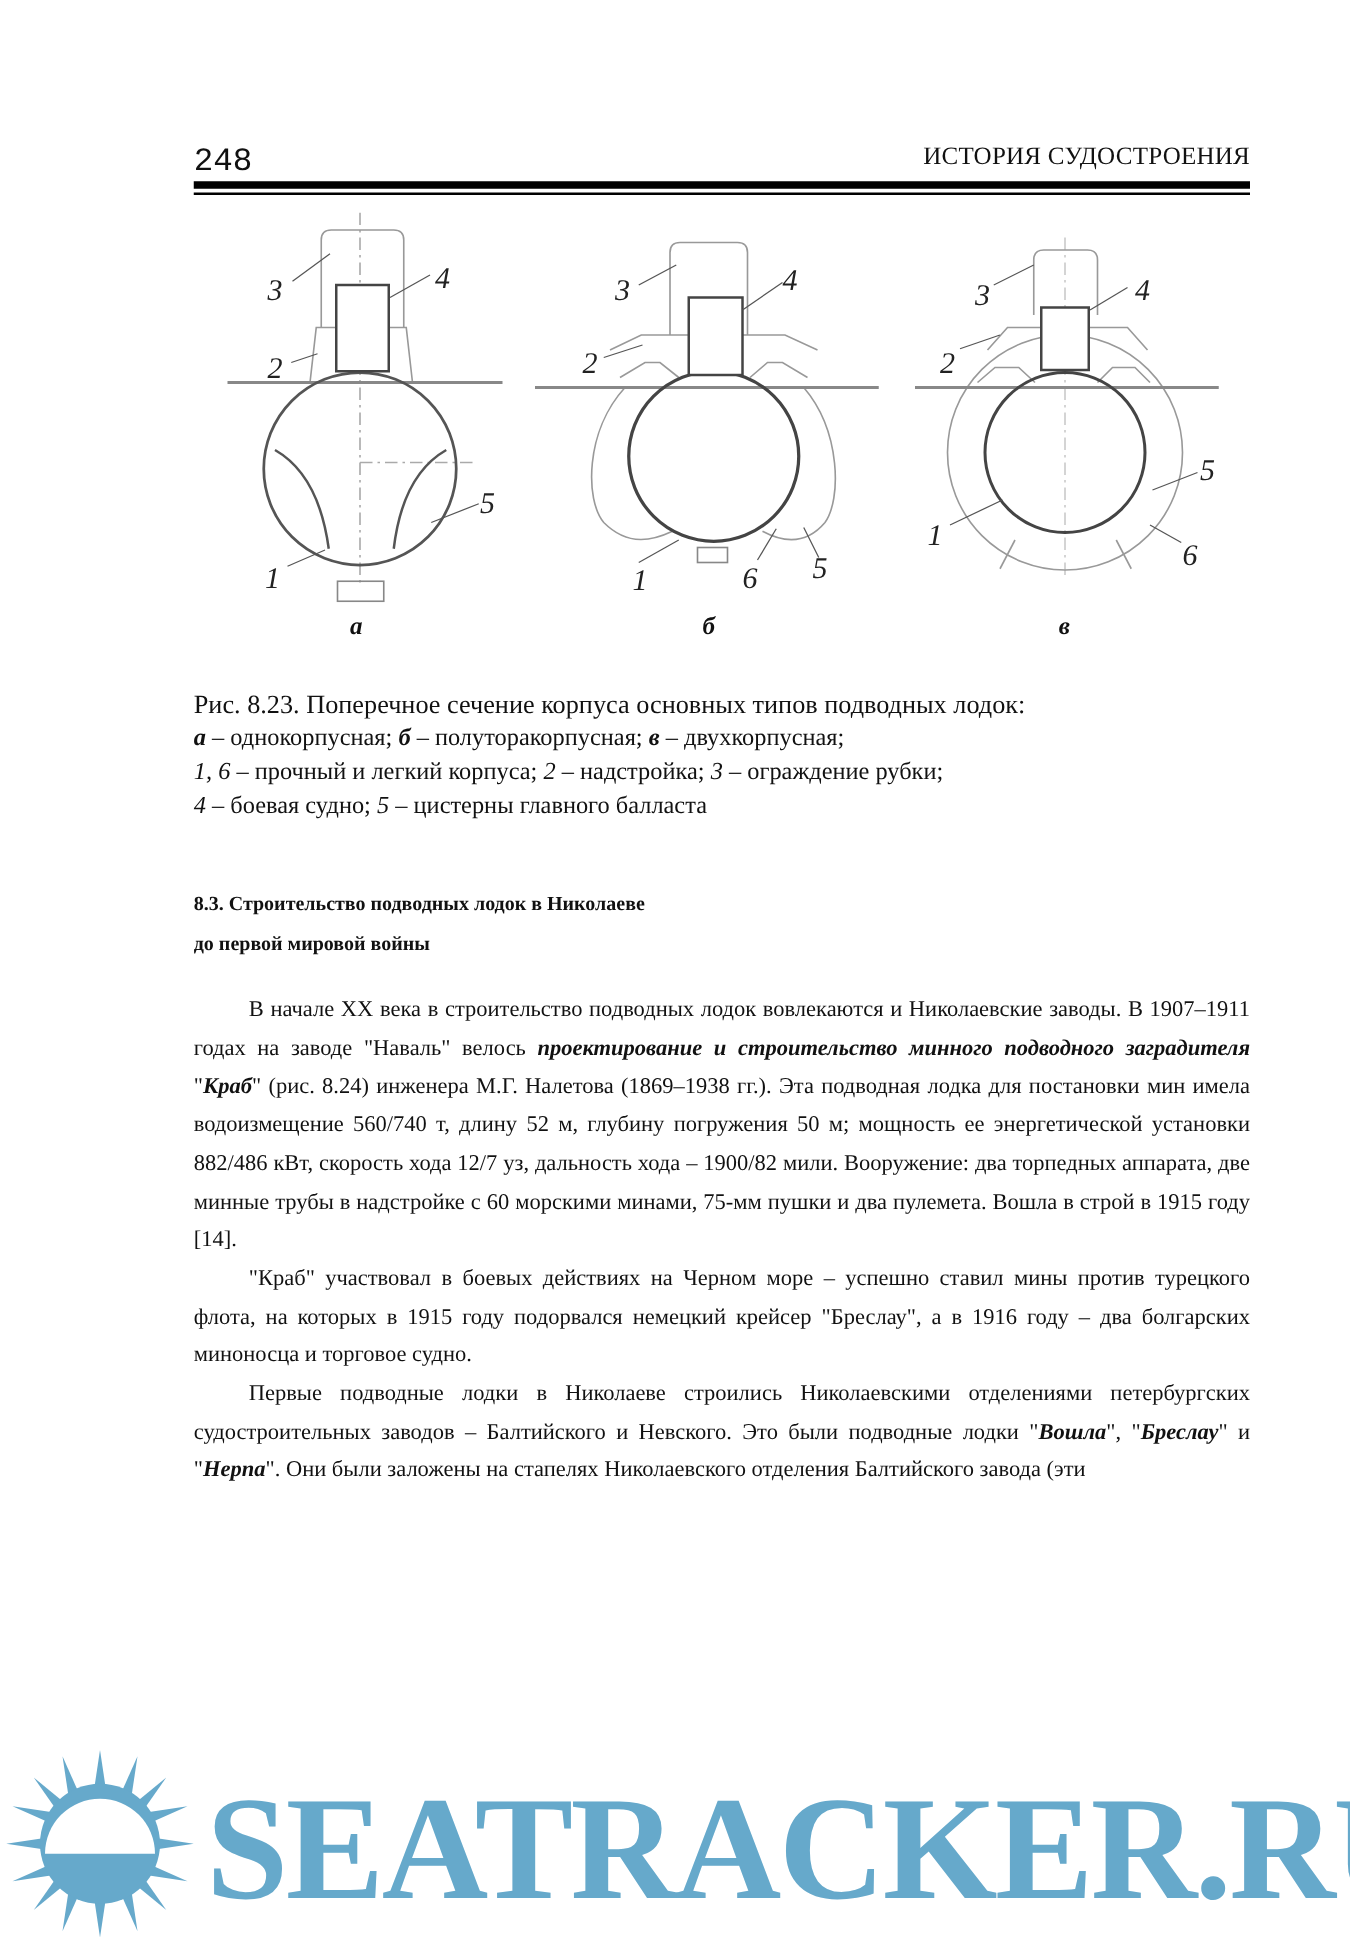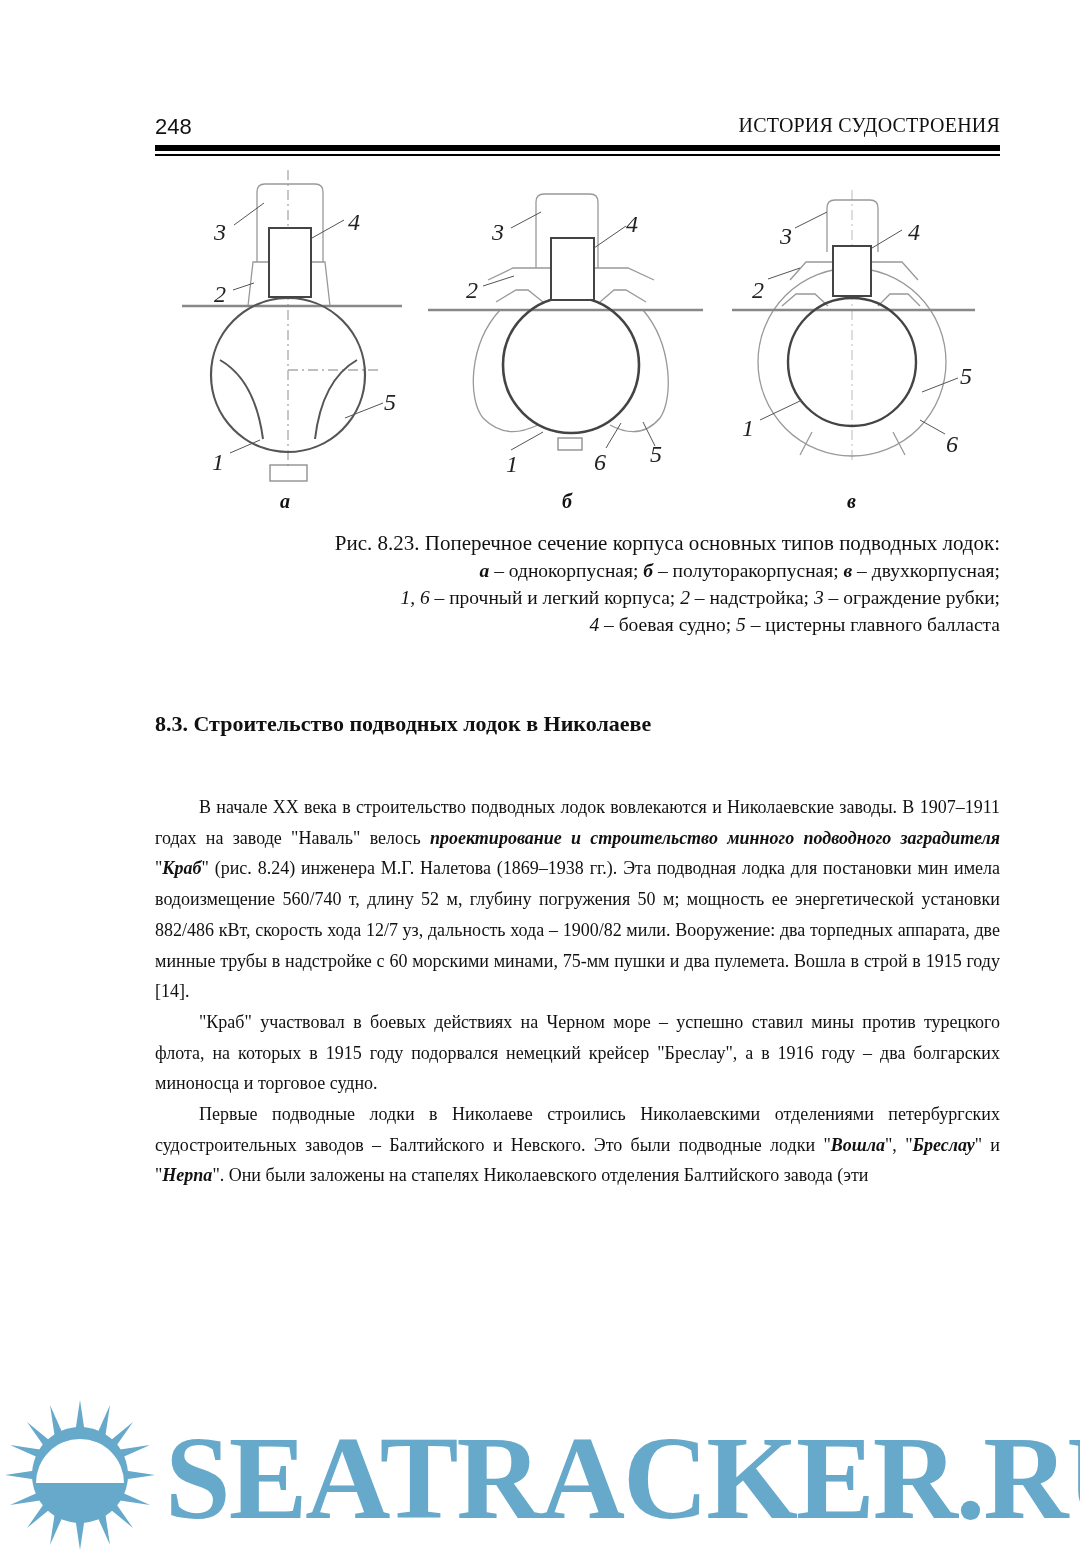--- a/index.html
+++ b/index.html
@@ -1,33 +1,33 @@
 <!DOCTYPE html>
 <html><head>
 <meta charset="utf-8">
 <style>
   html, body { margin:0; padding:0; background:#fff; }
   body { width:1080px; height:1559px; position:relative; overflow:hidden;
          font-family:"Liberation Serif","DejaVu Serif",serif; color:#111; }
   .header { position:absolute; left:155px; top:110px; width:845px; height:48px; }
-  .page-num { position:absolute; left:0; top:4px; font-family:Liberation Sans, sans-serif; font-size:22px; }
+  .page-num { position:absolute; left:0; top:4px; font-family:Liberation Mono, monospace; font-size:26px; }
   .running-title { position:absolute; right:0; top:4px; font-size:20px; letter-spacing:0.2px; }
   .rule-thick { position:absolute; left:0; right:0; top:35px; height:6px; background:#000; }
   .rule-thin { position:absolute; left:0; right:0; top:44px; height:2px; background:#000; }
 
   .figure { position:absolute; left:160px; top:170px; width:860px; height:350px; }
   .figure svg { position:absolute; top:0; }
   .sub-label { position:absolute; font-weight:bold; font-style:italic; font-size:20px; }
   .num { font-family:"Liberation Serif",serif; font-style:italic; font-size:24px; fill:#222; }
 
-  .caption { position:absolute; left:155px; top:530px; width:845px; text-align:right; font-size:19.5px; line-height:27px; }
+  .caption { position:absolute; left:155px; top:550px; width:845px; text-align:left; font-size:19.5px; line-height:27px; }
   .caption .cap-title { font-size:21px; }
   .caption b { font-style:italic; }
 
-  .section-heading { position:absolute; left:155px; top:708px; width:845px; font-weight:bold; font-size:22px; line-height:32px; }
+  .section-heading { position:absolute; left:155px; top:708px; width:845px; font-weight:bold; font-size:16px; line-height:32px; }
 
   .body-text { position:absolute; left:155px; top:792px; width:845px; font-size:18px; line-height:30.7px; text-align:justify; }
   .body-text p { margin:0; text-indent:44px; text-align:justify; }
   .body-text .bi { font-weight:bold; font-style:italic; }
 
   .watermark { position:absolute; left:0; top:1395px; width:1080px; height:164px; }
   .wm-text { position:absolute; left:165px; top:24px; font-family:"Liberation Serif",serif; font-weight:bold;
              font-size:118px; letter-spacing:-2px; color:#66a9cb; line-height:120px; }
 </style>
 </head>
@@ -140,20 +140,21 @@
   <div>
     <i>1, 6</i><span> –  прочный и легкий корпуса; </span><i>2</i><span> – надстройка; </span><i>3</i><span> – ограждение рубки;</span>
   </div>
   <div>
     <i>4</i><span> – боевая судно; </span><i>5</i><span> – цистерны главного балласта</span>
   </div>
 </div>
 
 <div class="section-heading">
   <div>8.3. Строительство подводных лодок в Николаеве</div>
+  <div>до первой мировой войны</div>
 </div>
 
 <div class="body-text">
   <p><span>В начале XX века в строительство подводных лодок вовлекаются и Николаевские заводы. В 1907–1911 годах на заводе "Наваль" велось </span><span class="bi">проектирование и строительство минного подводного заградителя</span><span> "</span><span class="bi">Краб</span><span>" (рис. 8.24) инженера М.Г. Налетова (1869–1938 гг.). Эта подводная лодка для постановки мин имела водоизмещение 560/740 т, длину 52 м, глубину погружения 50 м; мощность ее энергетической установки 882/486 кВт, скорость хода 12/7 уз, дальность хода – 1900/82 мили. Вооружение: два торпедных аппарата, две минные трубы в надстройке с 60 морскими минами, 75-мм пушки и два пулемета. Вошла в строй в 1915 году [14].</span></p>
   <p>"Краб" участвовал в боевых действиях на Черном море – успешно ставил мины против турецкого флота, на которых в 1915 году подорвался немецкий крейсер "Бреслау", а в 1916 году – два болгарских миноносца и торговое судно.</p>
   <p><span>Первые подводные лодки в Николаеве строились Николаевскими отделениями петербургских судостроительных заводов – Балтийского и Невского. Это были подводные лодки "</span><span class="bi">Вошла</span><span>", "</span><span class="bi">Бреслау</span><span>" и "</span><span class="bi">Нерпа</span><span>". Они были заложены на стапелях Николаевского отделения Балтийского завода (эти</span></p>
 </div>
 
 <div class="watermark">
   <svg width="160" height="160" viewBox="0 0 160 160" style="position:absolute;left:0;top:0;">

